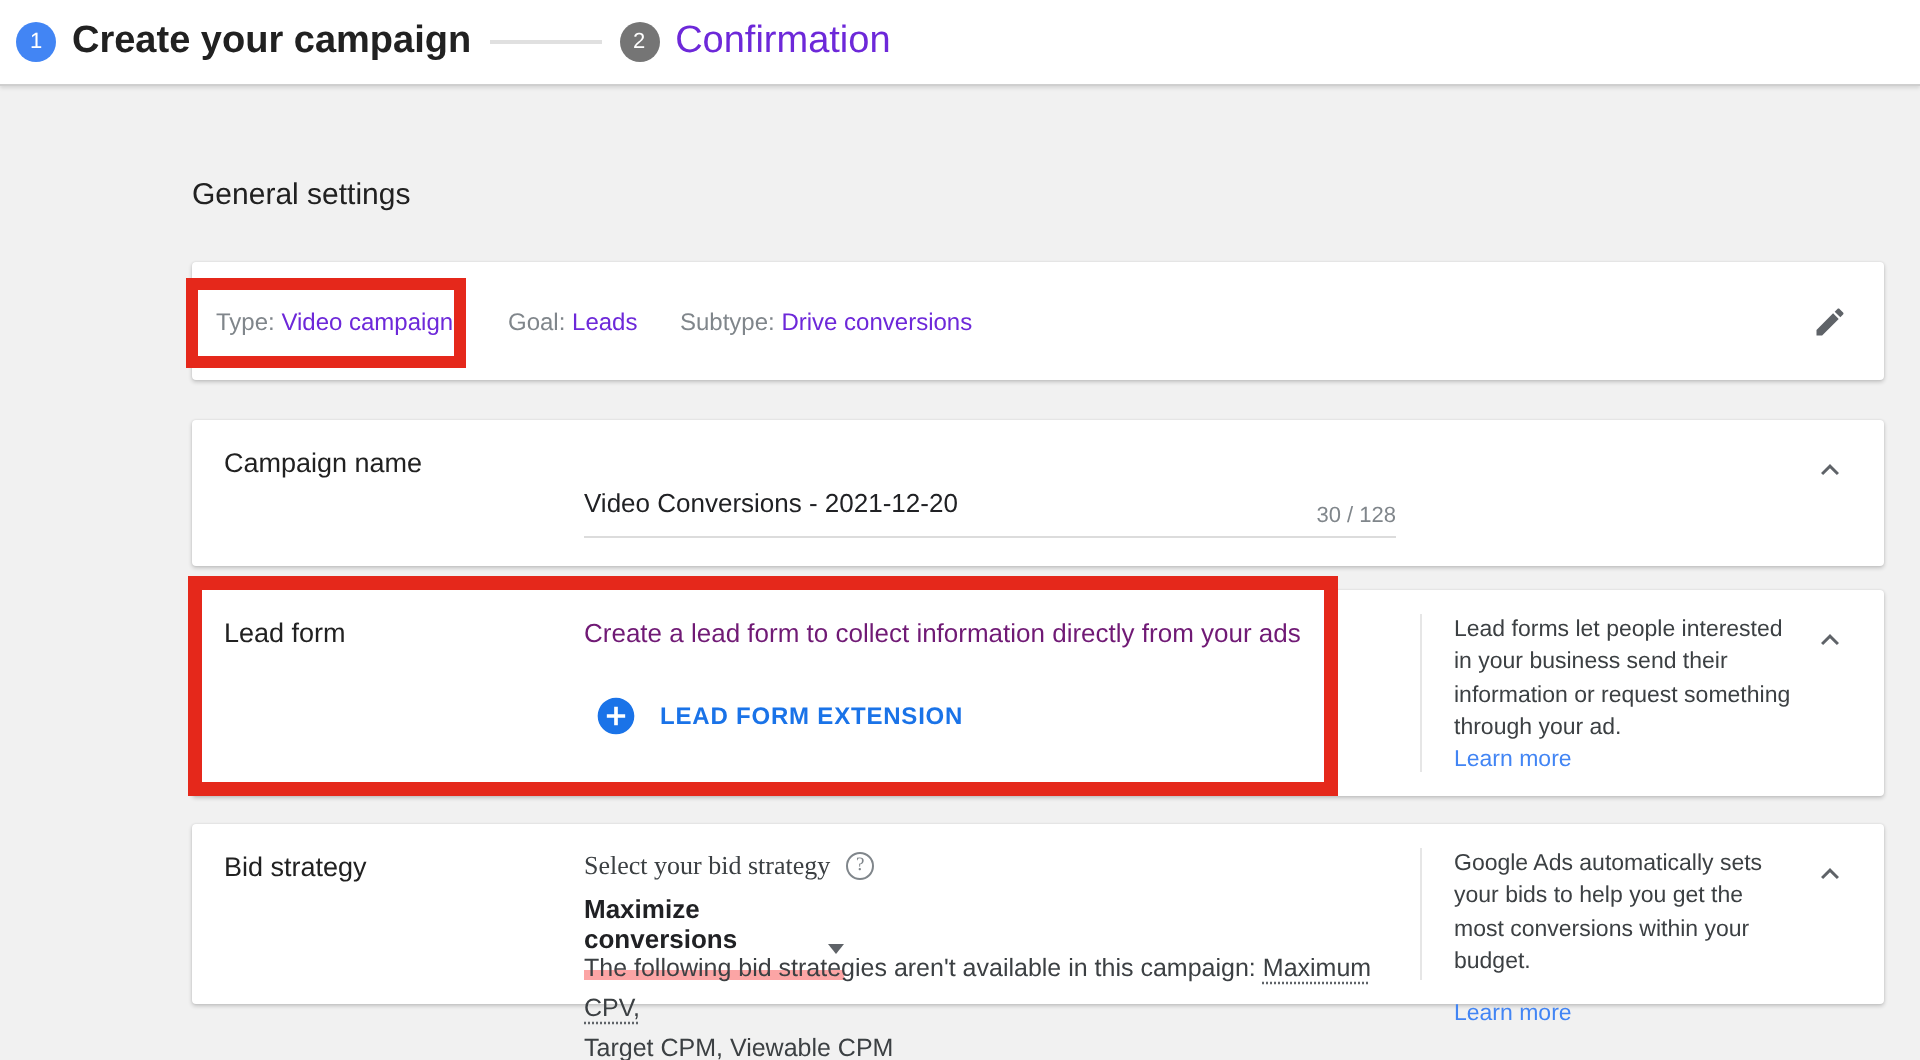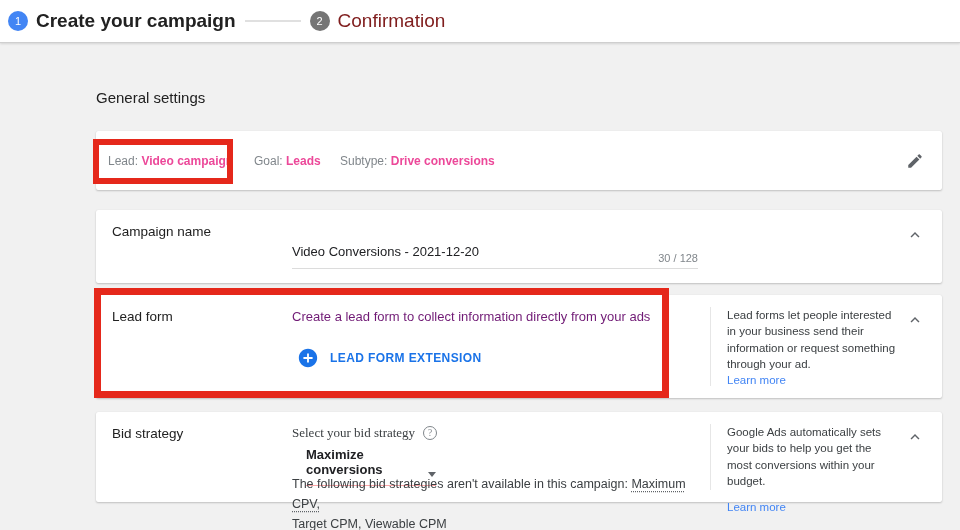--- a/index.html
+++ b/index.html
@@ -19,38 +19,38 @@
   .topbar{position:absolute;left:0;top:0;width:960px;height:43px;background:#fff;
           border-bottom:1px solid #cfcfcf;box-shadow:0 1px 2px rgba(0,0,0,.12);}
   .stepper{display:flex;align-items:center;height:100%;padding-left:8px;}
   .step{display:flex;align-items:center;cursor:pointer;}
   .step-circle{width:20px;height:20px;border-radius:50%;display:flex;align-items:center;justify-content:center;
                color:#fff;font-size:11px;flex:0 0 auto;}
   .step-1 .step-circle{background:var(--primary-blue);}
   .step-2 .step-circle{background:var(--step-inactive);}
   .step-label{margin-left:8px;font-size:19px;white-space:nowrap;}
   .step-1 .step-label{color:#212121;font-weight:700;}
-  .step-2 .step-label{color:#7f1d1d;font-weight:400;}
+  .step-2 .step-label{color:#6d28d9;font-weight:400;}
   .connector{width:56px;height:2px;background:#e0e0e0;margin:0 9px;}
 
   
   .heading{position:absolute;left:96px;top:89px;font-size:15px;color:#212121;}
 
   .card{position:absolute;left:96px;width:846px;background:#fff;border-radius:2px;
         box-shadow:0 1px 2px rgba(0,0,0,.2),0 0 1px rgba(0,0,0,.1);}
   .card-summary{top:131px;height:59px;}
   .card-name{top:210px;height:73px;}
   .card-leadform{top:295px;height:103px;}
   .card-bid{top:412px;height:90px;}
 
   .card-label{position:absolute;left:16px;top:14px;font-size:13.5px;color:#212121;}
 
   
   .sum-item{position:absolute;top:50%;transform:translateY(-50%);font-size:12px;color:#80868b;white-space:nowrap;}
-  .sum-item b{color:#ec4899;font-weight:700;}
+  .sum-item b{color:#6d28d9;font-weight:400;}
   .sum-type{left:12px;}
   .sum-goal{left:158px;}
   .sum-subtype{left:244px;}
   .icon-btn{position:absolute;right:14px;top:50%;transform:translateY(-50%);width:26px;height:26px;
             display:flex;align-items:center;justify-content:center;cursor:pointer;border:none;background:none;}
 
   
   .chev{position:absolute;right:14px;top:12px;width:26px;height:26px;display:flex;align-items:center;
         justify-content:center;cursor:pointer;border:none;background:none;}
 
@@ -66,22 +66,22 @@
 
   .vdivider{position:absolute;left:614px;top:12px;bottom:12px;width:1px;background:#e6e6e6;}
   .help-panel{position:absolute;left:631px;top:12px;width:172px;font-size:11.5px;line-height:1.42;color:#3c4043;}
   .learn-more{color:var(--link-blue);cursor:pointer;text-decoration:none;display:inline-block;}
   .help-gap{margin-top:10px;}
 
   
   .bs-select-label{position:absolute;left:196px;top:13px;font-size:13px;color:#3c4043;display:flex;align-items:center;font-family:Liberation Serif, serif;}
   .help-circle{display:inline-flex;align-items:center;justify-content:center;width:14px;height:14px;margin-left:8px;
                border:1px solid #80868b;border-radius:50%;font-size:9.5px;color:#80868b;cursor:pointer;}
-  .bs-select{position:absolute;left:196px;top:35px;width:130px;padding-bottom:8px;border-bottom:1px solid #fca5a5;
-             font-size:13px;font-weight:700;color:#202124;cursor:pointer;display:flex;align-items:flex-end;justify-content:space-between;margin-left:14px;}
+  .bs-select{position:absolute;left:196px;top:35px;width:130px;padding-bottom:8px;border-bottom:5px solid #fca5a5;
+             font-size:13px;font-weight:700;color:#202124;cursor:pointer;display:flex;align-items:flex-end;justify-content:space-between;}
   .caret{width:0;height:0;border-left:4.5px solid transparent;border-right:4.5px solid transparent;
          border-top:5px solid #5f6368;margin-left:8px;}
   .bs-note{position:absolute;left:196px;top:62px;width:420px;font-size:12.5px;line-height:1.6;color:#3c4043;}
   .dotted{text-decoration:underline;text-decoration-style:dotted;text-decoration-color:#5f6368;text-underline-offset:3px;}
 
   
   .anno{position:absolute;border-style:solid;border-color:var(--annotation-red);pointer-events:none;z-index:5;}
   .anno-1{left:93px;top:139px;width:140px;height:45px;border-width:6px;}
   .anno-2{left:94px;top:288px;width:575px;height:110px;border-width:7px;}
 
@@ -103,21 +103,21 @@
         <span class="step-circle">2</span>
         <span class="step-label">Confirmation</span>
       </div>
     </div>
   </div>
 
   <div class="heading">General settings</div>
 
   <div class="card card-summary">
     <div class="sum-item sum-type">
-      <span>Lead:</span>
+      <span>Type:</span>
       <b>Video campaign</b>
     </div>
     <div class="sum-item sum-goal">
       <span>Goal:</span>
       <b>Leads</b>
     </div>
     <div class="sum-item sum-subtype">
       <span>Subtype:</span>
       <b>Drive conversions</b>
     </div>

